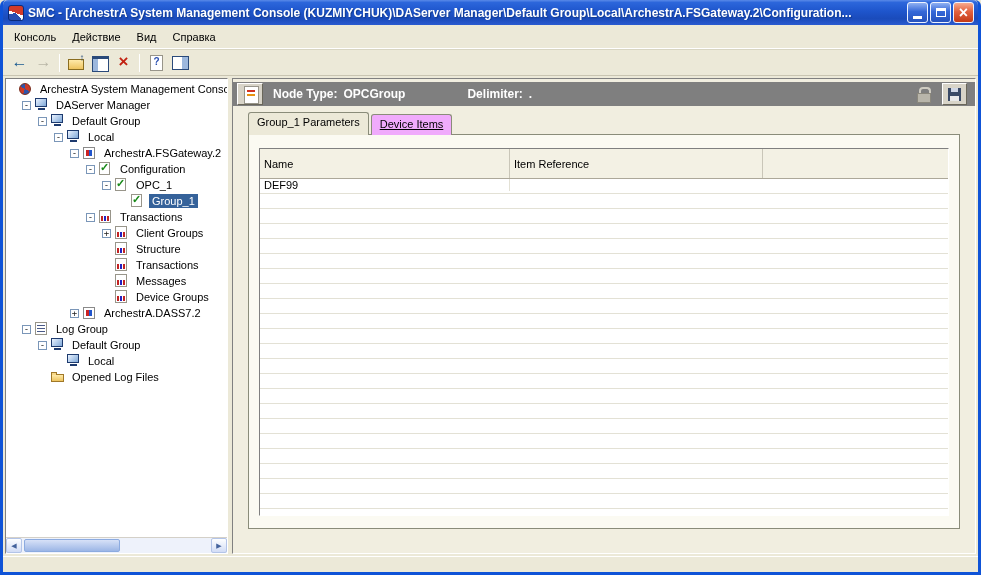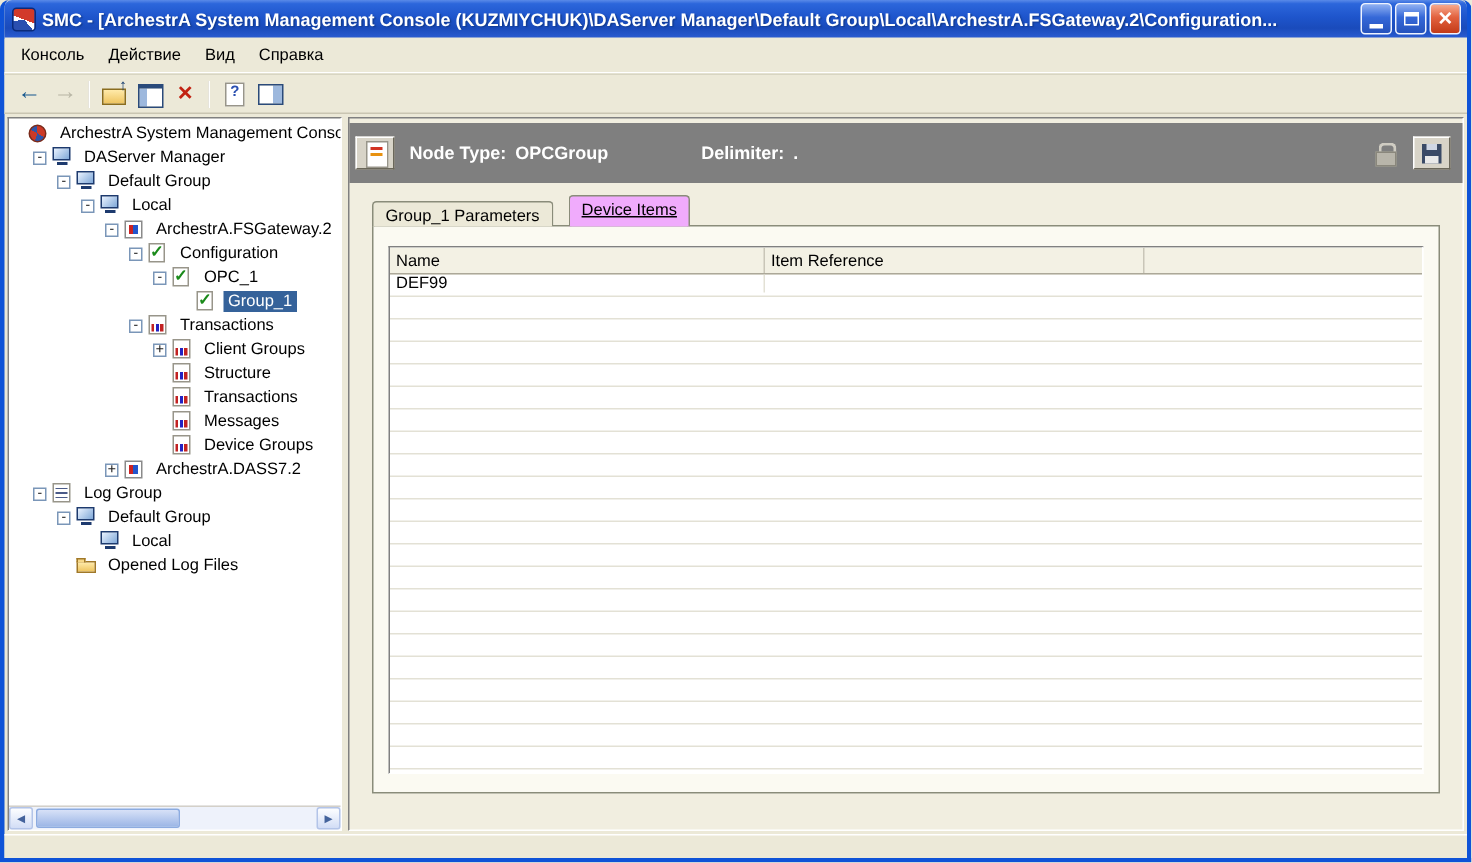--- a/index.html
+++ b/index.html
@@ -102,21 +102,21 @@
     border:1px solid #b3c4e8; border-radius:2px; display:flex; align-items:center; justify-content:center; color:#44639c; }
   .sbtn.left::before { content:"◀"; font-size:7px; }
   .sbtn.right::before { content:"▶"; font-size:7px; }
   .strack { flex:1; position:relative; }
   .sthumb { position:absolute; left:2px; top:1px; width:96px; height:13px; border-radius:2px;
     background:linear-gradient(180deg,#d7e1f7,#9cb6e6); border:1px solid #8cabe0; }
   .splitter { width:4px; flex:none; }
   
   .content-pane { flex:1; min-width:0; display:flex; flex-direction:column;
     border:1px solid; border-color:#808080 #fff #fff #808080; background:#f1eee0; }
-  .chead { height:40px; flex:none; margin-top:3px; display:flex; align-items:center; gap:10px;
+  .chead { height:24px; flex:none; margin-top:3px; display:flex; align-items:center; gap:10px;
     padding:0 8px 0 4px; background:var(--content-header,#7f7f7f); }
   .chead-icon { width:26px; height:22px; flex:none; position:relative; background:#d8d4c8;
     border:1px solid; border-color:#fff #6a675a #6a675a #fff; }
   .chead-icon::before { content:""; position:absolute; left:6px; top:2px; width:13px; height:16px; background:#fff; border:1px solid #98958a; }
   .chead-icon::after { content:""; position:absolute; left:9px; top:6px; width:8px; height:8px;
     background:linear-gradient(180deg,#d23322 0 2px,transparent 2px 4px,#e89210 4px 6px,transparent 6px); }
   .chead-text { color:#fff; font-weight:bold; font-size:12px; display:flex; align-items:center; gap:6px; white-space:nowrap; }
   .chead-delim { margin-left:56px; }
   .chead-right { margin-left:auto; display:flex; align-items:center; gap:12px; }
   .lock { width:13px; height:15px; position:relative; }
@@ -124,29 +124,29 @@
     border:2px solid #cfccc2; border-bottom:none; border-radius:4px 4px 0 0; }
   .lock::after { content:""; position:absolute; left:0; top:6px; width:12px; height:8px;
     background:#b8b5aa; border:1px solid #8a877c; }
   .savebtn { width:25px; height:22px; background:#d8d4c8; border:1px solid; border-color:#fff #6a675a #6a675a #fff;
     display:flex; align-items:center; justify-content:center; }
   .disk { width:13px; height:13px; background:#3a4a66; position:relative; }
   .disk::before { content:""; position:absolute; left:3px; top:0; width:7px; height:4px; background:#cfd6e4; }
   .disk::after { content:""; position:absolute; left:2px; bottom:0; width:9px; height:5px; background:#e9e9e9; }
   
   .tabs { flex:none; display:flex; align-items:flex-end; margin:8px 0 -1px 15px; height:21px; position:relative; z-index:2; }
-  .tab { padding:3px 8px 1px; background:#ece9d8; border:1px solid #8a8c7a; border-bottom:none;
-    border-radius:3px 3px 0 0; margin-right:10px; position:relative; cursor:default; }
+  .tab { padding:3px 8px 7px; background:#ece9d8; border:1px solid #8a8c7a; border-bottom:none;
+    border-radius:3px 3px 0 0; margin-right:2px; position:relative; cursor:default; }
   .tab.active { background:#f0abfc; z-index:3; padding-bottom:5px;text-decoration:underline; }
   .tabpage { flex:1; min-height:0; margin:0 15px 24px 15px; border:1px solid #8a8c7a; background:#fbfaf2;
     padding:13px 10px 12px; display:flex; }
   
   .grid { flex:1; min-width:0; display:flex; flex-direction:column; background:#fff; overflow:hidden;
     border:1px solid; border-color:#808080 #fff #fff #808080; }
-  .ghead { display:flex; height:18px; flex:none; background:#f3f1e4; border-bottom:1px solid #aca899; }
+  .ghead { display:flex; height:30px; flex:none; background:#f3f1e4; border-bottom:1px solid #aca899; }
   .gcol { border-right:1px solid #c9c6b8; padding:1px 4px; display:flex; align-items:center; cursor:default; }
   .gcol-0 { width:250px; flex:none; } .gcol-1 { width:253px; flex:none; } .gcol-2 { flex:1; border-right:none; }
   .gbody { flex:1; min-height:0; overflow:hidden; }
   .grow { display:flex; height:15px; border-bottom:1px solid #e3e1d5;flex-direction:column; }
   .gcell { border-right:1px solid #e3e1d5; padding:0 4px; overflow:hidden; white-space:nowrap; }
   .gcell-0 { width:250px; flex:none; } .gcell-1 { width:253px; flex:none; } .gcell-2 { flex:1; border-right:none; }
   
   .statusbar { height:16px; flex:none; border-top:1px solid #fff; background:#ece9d8; }
 </style>
 </head>

